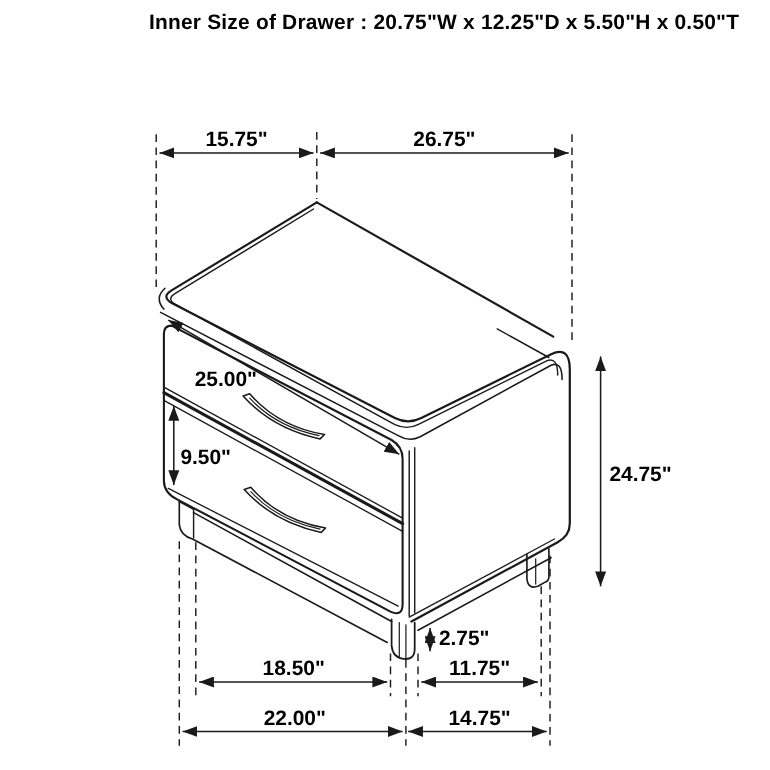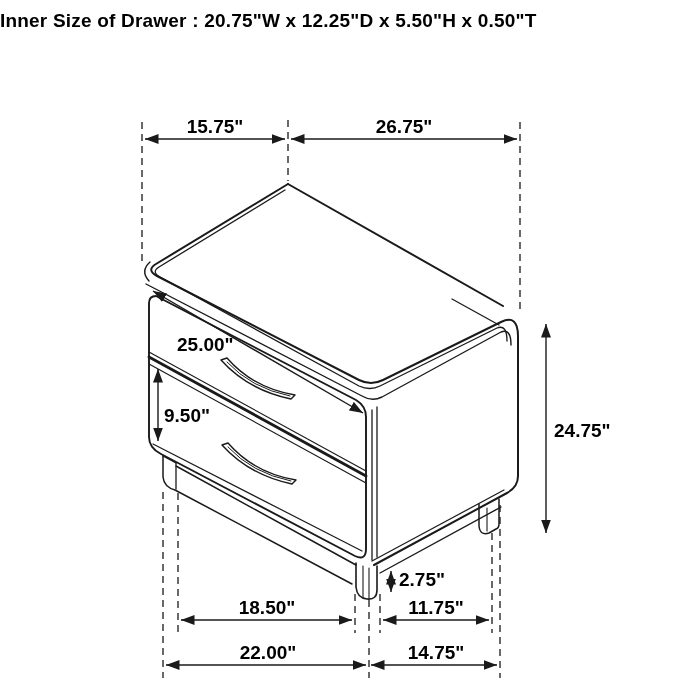--- a/index.html
+++ b/index.html
@@ -6,21 +6,21 @@
   .canvas{
     position:relative;
     width:700px;height:700px;
     background:#ffffff;
     font-family:"Liberation Sans", sans-serif;
     overflow:hidden;
   }
   .title{
     position:absolute;top:10px;left:0;
     width:672px;padding-right:28px;
-    text-align:left;
+    text-align:right;
     font-size:19px;font-weight:bold;color:#000;
     letter-spacing:0.2px;
     white-space:nowrap;
   }
   svg{position:absolute;top:0;left:0;}
   svg text{
     font-family:"Liberation Sans", sans-serif;
     font-size:19px;font-weight:bold;fill:#000;
   }
 </style>

